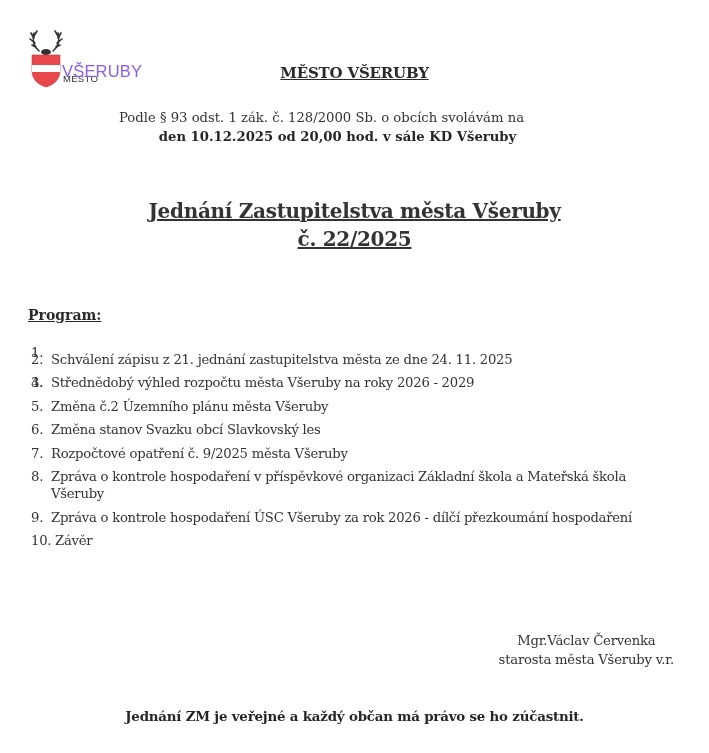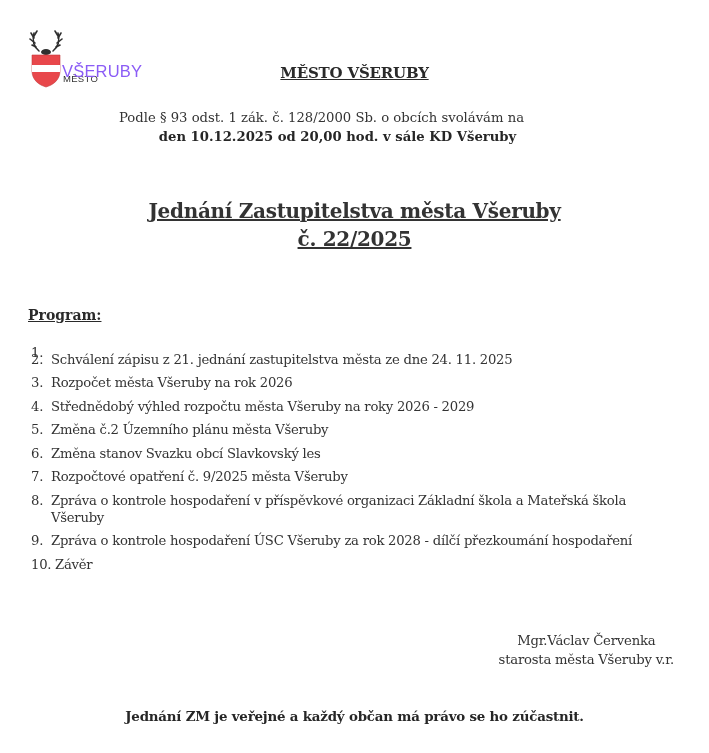--- a/index.html
+++ b/index.html
@@ -89,27 +89,27 @@
 <div class="heading">
   <div>Jednání Zastupitelstva města Všeruby</div>
   <div>č. 22/2025</div>
 </div>
 
 <div class="program-label">Program:</div>
 
 <ol class="agenda">
   <li><span class="num">1.</span></li>
   <li><span class="num">2.</span><span>Schválení zápisu z 21. jednání zastupitelstva města ze dne 24. 11. 2025</span></li>
-  <li><span class="num">3.</span><span>Rozpočet města Všeruby na rok 2026</span></li>
+  <li><span class="num">3.</span></li>
   <li><span class="num">4.</span><span>Střednědobý výhled rozpočtu města Všeruby na roky 2026 - 2029</span></li>
   <li><span class="num">5.</span><span>Změna č.2 Územního plánu města Všeruby</span></li>
   <li><span class="num">6.</span><span>Změna stanov Svazku obcí Slavkovský les</span></li>
   <li><span class="num">7.</span><span>Rozpočtové opatření č. 9/2025 města Všeruby</span></li>
   <li style="width:600px;"><span class="num">8.</span><span>Zpráva o kontrole hospodaření v příspěvkové organizaci Základní škola a Mateřská škola Všeruby</span></li>
-  <li><span class="num">9.</span><span>Zpráva o kontrole hospodaření ÚSC Všeruby za rok 2028 - dílčí přezkoumání hospodaření</span></li>
+  <li><span class="num">9.</span><span>Zpráva o kontrole hospodaření ÚSC Všeruby za rok 2026 - dílčí přezkoumání hospodaření</span></li>
   <li class="wide"><span class="num">10.</span><span>Závěr</span></li>
 </ol>
 
 <div class="signature">
   <div>Mgr.Václav Červenka</div>
   <div>starosta města Všeruby v.r.</div>
 </div>
 
 <div class="footer">Jednání ZM je veřejné a každý občan má právo se ho zúčastnit.</div>
 

